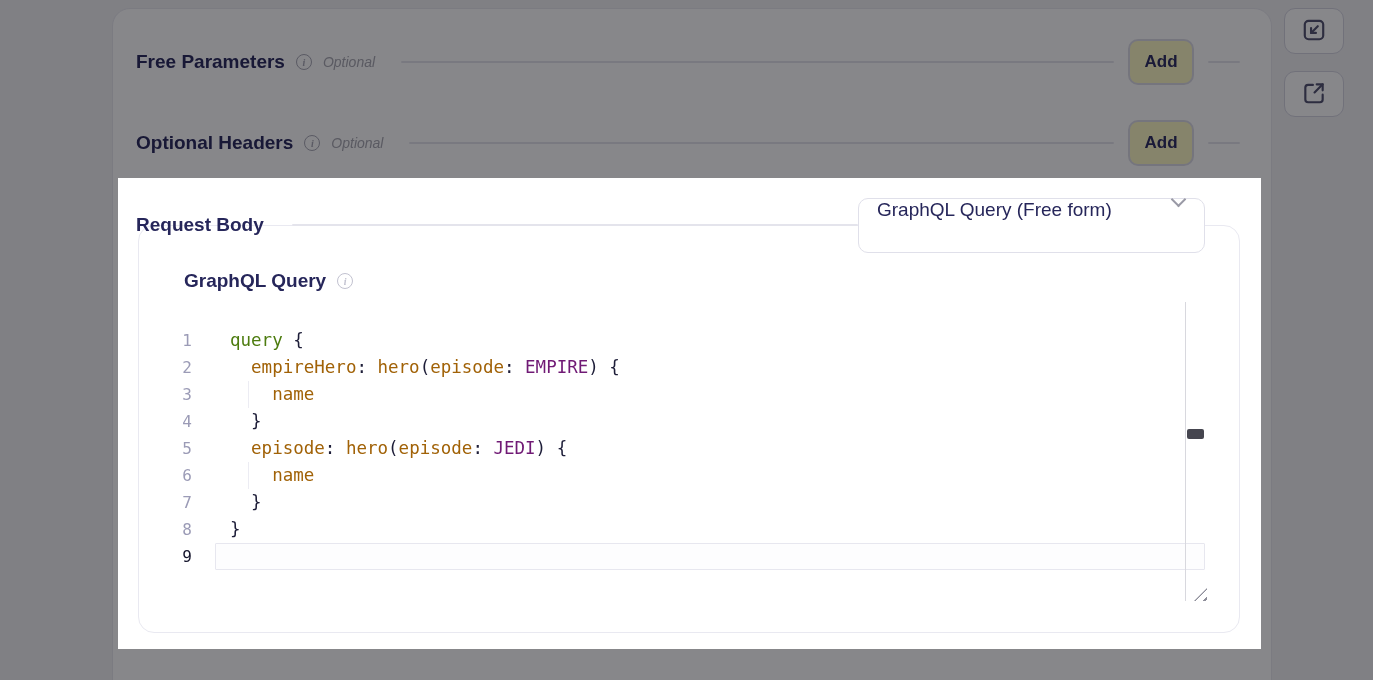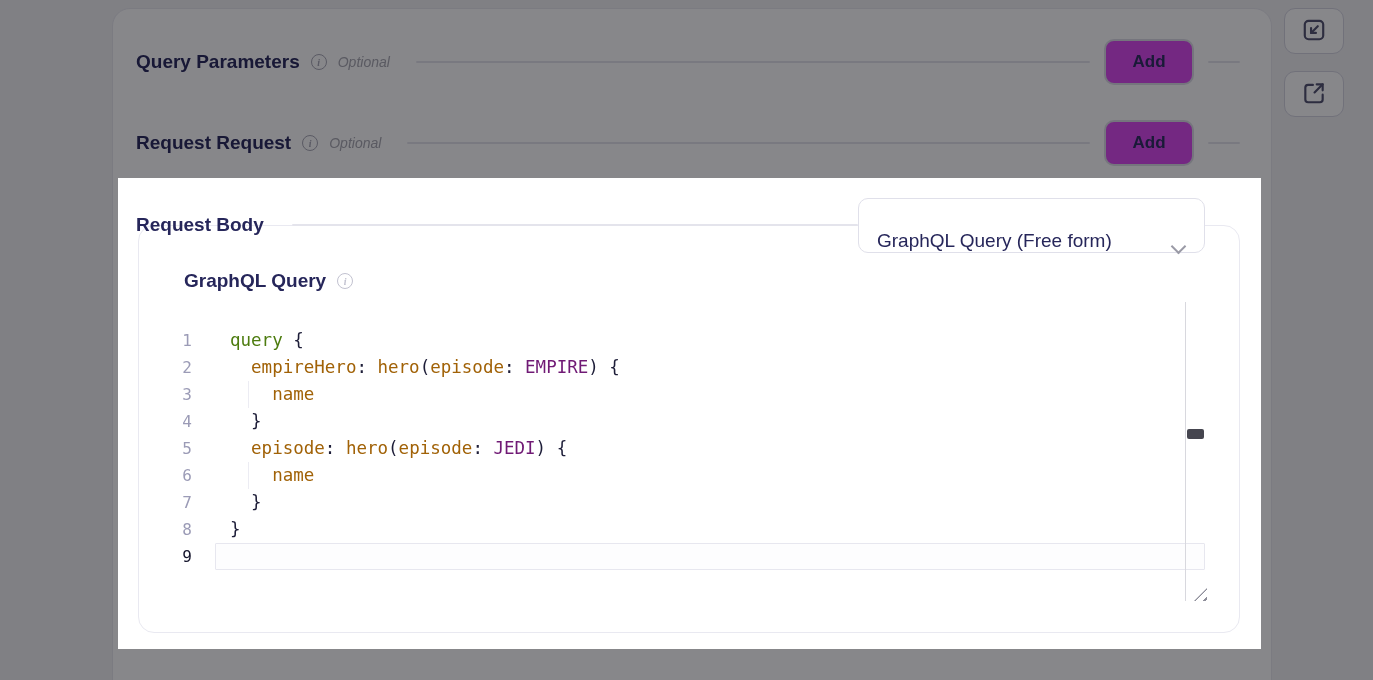--- a/index.html
+++ b/index.html
@@ -26,22 +26,22 @@
   .sec-title { font-size:19px; font-weight:bold; color:#26265a; white-space:nowrap; }
   .info-icon {
     width:16px; height:16px; margin-left:11px; flex:0 0 auto;
     border:1.5px solid #a7a7b4; border-radius:50%;
     color:#a7a7b4; font-size:10px; font-family:"Liberation Serif", serif;
     display:flex; align-items:center; justify-content:center; font-style:italic; font-weight:bold;
   }
   .optional { margin-left:11px; font-size:14px; font-style:italic; color:#a7a7b0; white-space:nowrap; }
   .sec-line { flex:1; height:2px; background:#e4e4ec; border-radius:1px; margin-left:26px; margin-right:14px; }
   .add-btn {
-    width:90px; height:46px; flex:0 0 auto;
-    background:#d946ef; border:2px solid #dcdce6; border-radius:10px;
+    width:66px; height:46px; flex:0 0 auto;
+    background:#fef9c3; border:2px solid #dcdce6; border-radius:10px;
     color:#2a2a5e; font-size:17px; font-weight:bold; font-family:"Liberation Sans",sans-serif;
     display:flex; align-items:center; justify-content:center; cursor:pointer;
   }
   .sec-line-end { width:32px; height:2px; background:#e4e4ec; border-radius:1px; margin-left:14px; }
 
   
   .tool-btn {
     position:absolute; left:1284px; width:60px; height:46px;
     background:#ffffff; border:1.5px solid #d4d4e0; border-radius:11px;
     display:flex; align-items:center; justify-content:center; cursor:pointer;
@@ -51,21 +51,21 @@
 
   
   .rb-row {
     position:absolute; left:136px; top:197px; width:1069px; height:56px;
     display:flex; align-items:center; z-index:3;
   }
   .rb-line { flex:1; height:2px; background:#e4e4ec; border-radius:1px; margin-left:28px; margin-right:0; }
   .body-type-select {
     width:347px; height:55px; flex:0 0 auto;
     background:#ffffff; border:1px solid #e0e0ea; border-radius:10px;
-    display:flex; align-items:flex-end; justify-content:space-between;
+    display:flex; align-items:flex-start; justify-content:space-between;
     padding:0 20px 0 18px; cursor:pointer;
   }
   .body-type-select .val { font-size:19px; color:#26265a; white-space:nowrap; }
   .chevron {
     width:11px; height:11px; margin-top:-5px;
     border-right:2.5px solid #9a9aa6; border-bottom:2.5px solid #9a9aa6;
     transform:rotate(45deg);
   }
 
   
@@ -108,30 +108,30 @@
     box-shadow:0 0 0 3000px rgba(10,10,16,0.49);
     pointer-events:none; z-index:50;
   }
 </style>
 <style>.tk-keyword{color:#4d7c0f}.tk-field{color:#a16207}.tk-enum{color:#701a75}.tk-punctuation{color:#1d1d38}.gutter{color:#9b9bb6}.gutter .ln.active{color:#15152c}</style></head>
 <body>
 
 <div class="page-card"></div>
 
 <div class="sec-row row-qp">
-  <span class="sec-title">Query Parameters</span>
+  <span class="sec-title">Free Parameters</span>
   <span class="info-icon">i</span>
   <span class="optional">Optional</span>
   <span class="sec-line"></span>
   <button class="add-btn">Add</button>
   <span class="sec-line-end"></span>
 </div>
 
 <div class="sec-row row-rh">
-  <span class="sec-title">Request Request</span>
+  <span class="sec-title">Optional Headers</span>
   <span class="info-icon">i</span>
   <span class="optional">Optional</span>
   <span class="sec-line"></span>
   <button class="add-btn">Add</button>
   <span class="sec-line-end"></span>
 </div>
 
 <button class="tool-btn b1">
   <span>
     <svg width="26" height="26" viewBox="0 0 24 24">

